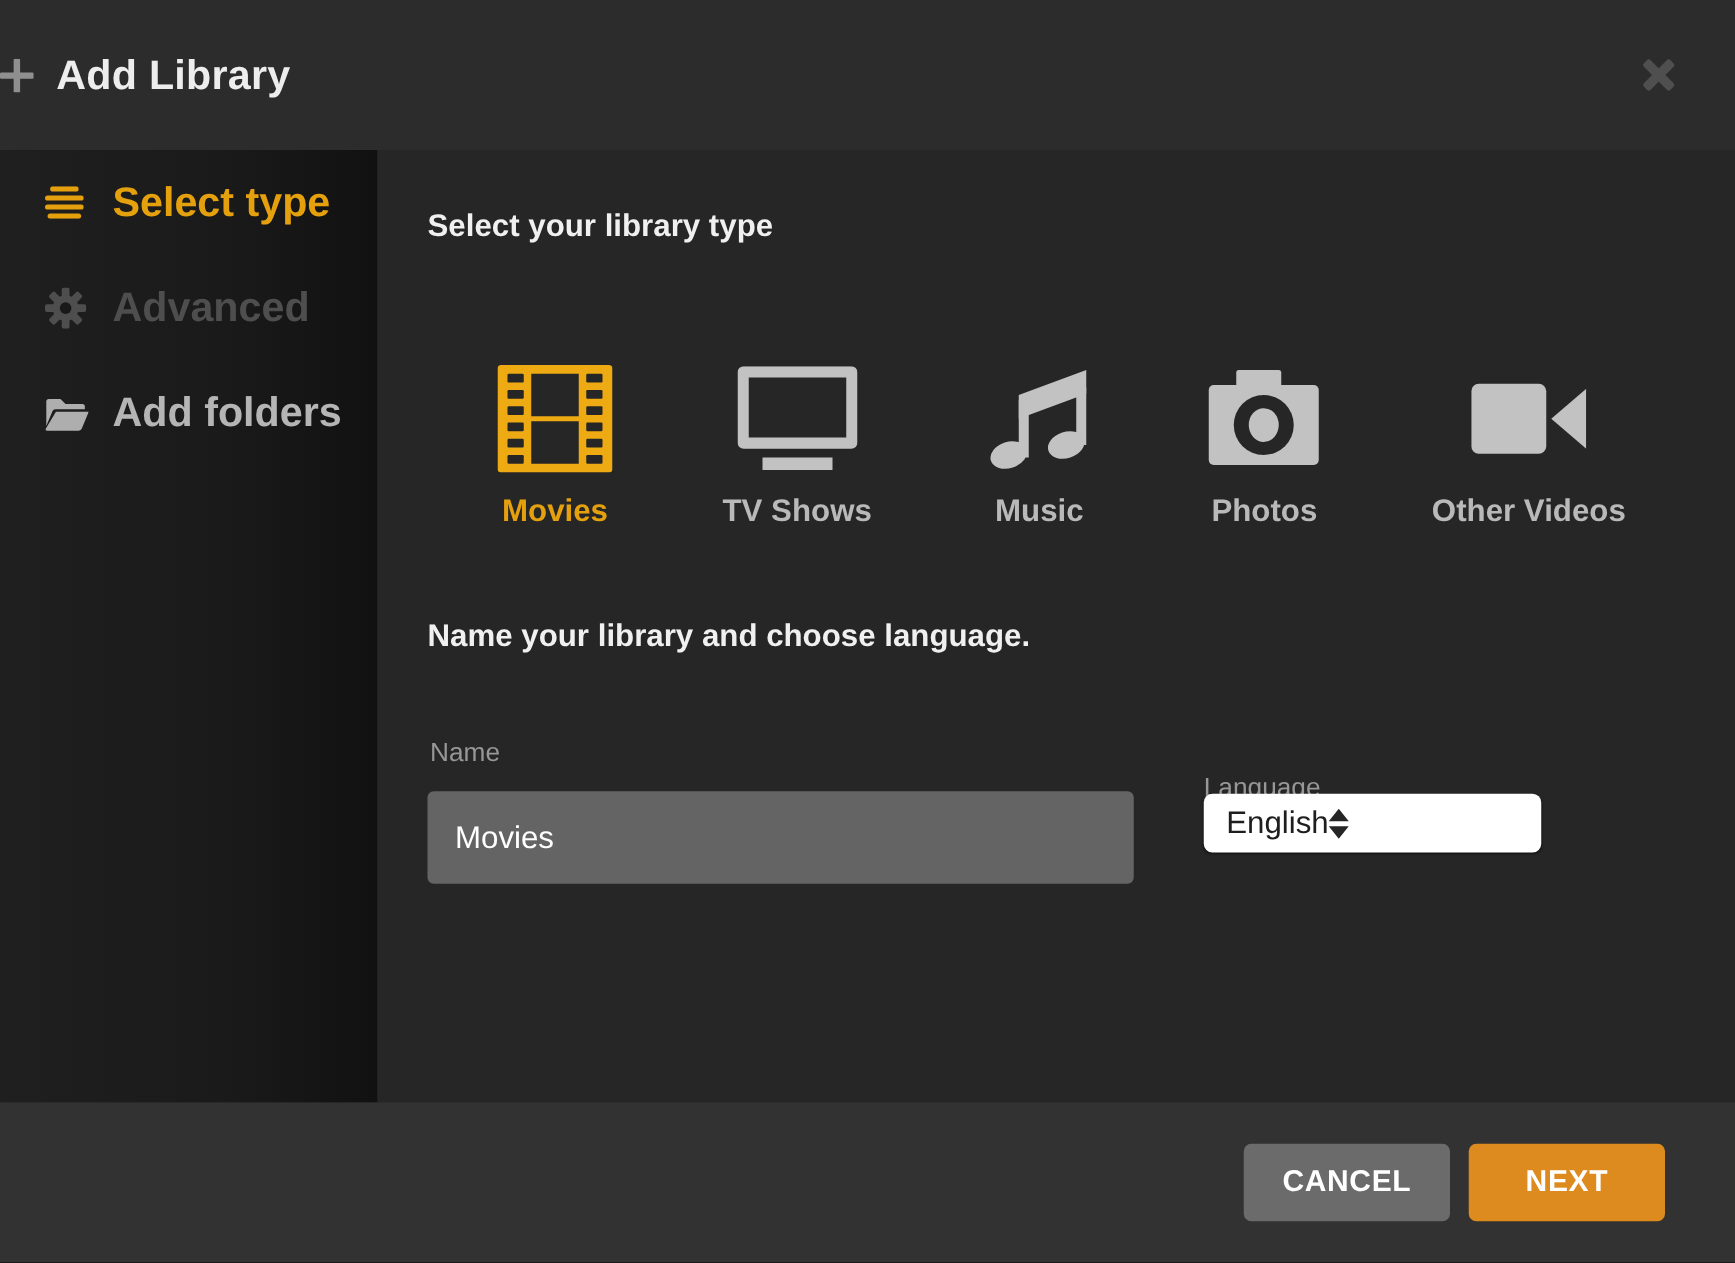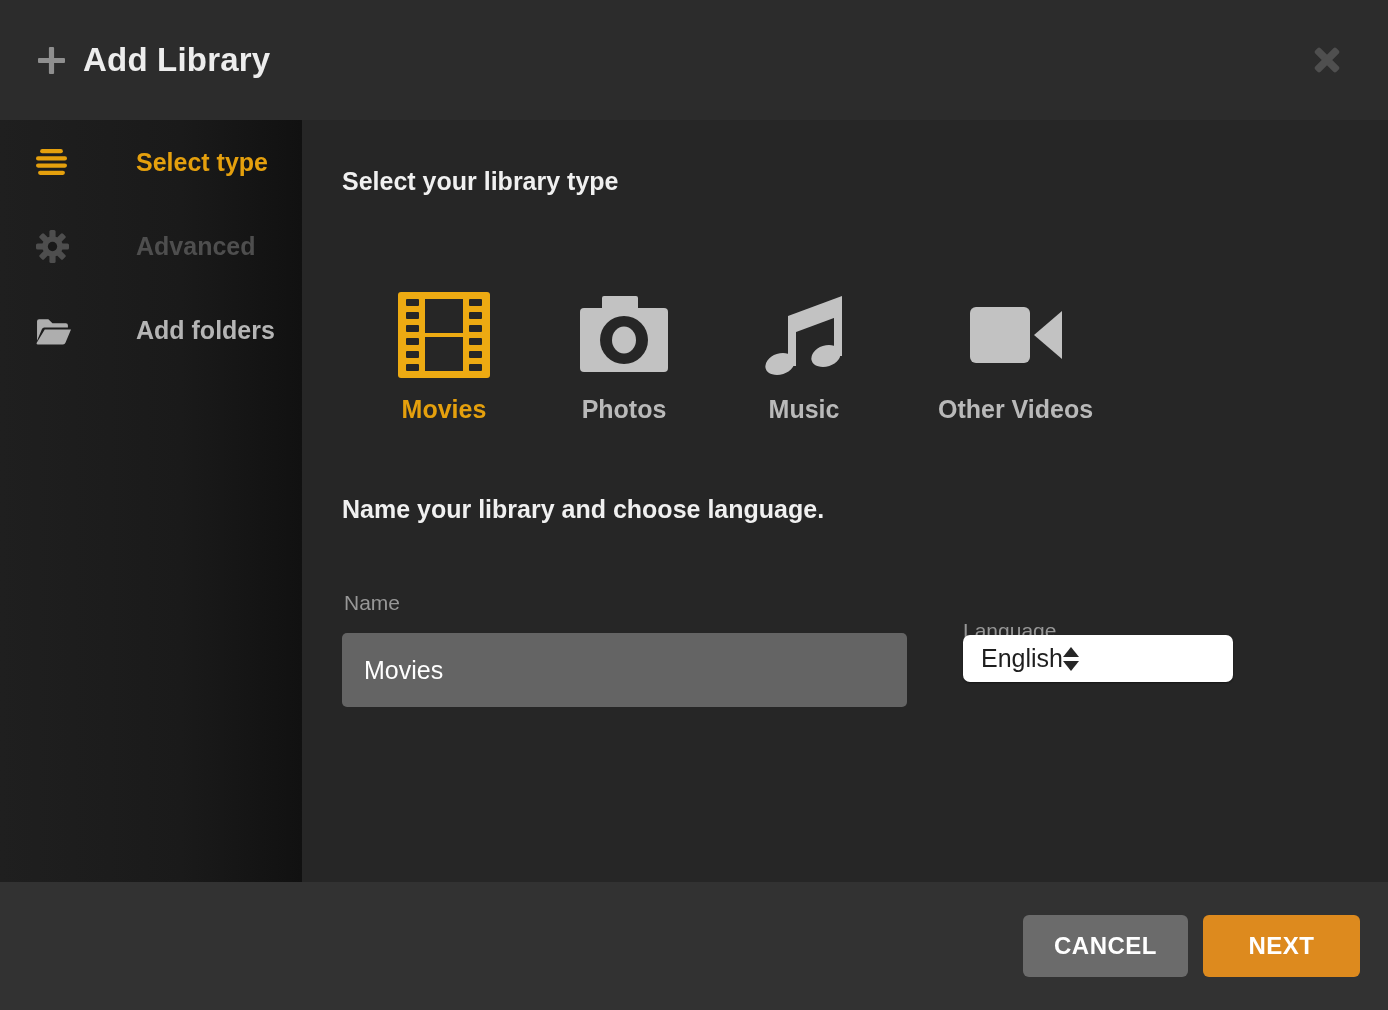--- a/index.html
+++ b/index.html
@@ -6,37 +6,37 @@
   * { margin:0; padding:0; box-sizing:border-box; }
   html,body { background:#111; }
   .app {
     position:relative; width:1388px; height:1010px; overflow:hidden;
     background:#262626; font-family:"Liberation Sans", sans-serif;
     -webkit-font-smoothing:antialiased;
   }
   
   .hdr {
     height:120px; background:#2c2c2c; display:flex; align-items:center;
-    padding-left:38px; position:relative;
+    position:relative;
   }
   .hdr .plus { display:flex; align-items:center; }
   .hdr h1 { font-size:33px; font-weight:700; color:#ededed; margin-left:18px; letter-spacing:.2px; }
   .close-btn {
     position:absolute; right:42px; top:50%; transform:translateY(-50%);
     background:none; border:none; cursor:pointer; padding:4px; line-height:0;
   }
   
   .bdy { display:flex; height:762px; }
   .sidebar {
     width:302px; flex:0 0 302px;
     background:linear-gradient(90deg,#1f1f1f 0%,#1a1a1a 60%,#111111 100%);
   }
   .side-item {
     height:84px; display:flex; align-items:center; padding-left:36px;
-    font-size:25px; font-weight:700; cursor:pointer;gap:46px;
+    font-size:33px; font-weight:700; cursor:pointer;
   }
   .side-item .sicon { width:36px; display:flex; justify-content:flex-start; margin-right:18px; }
   .side-item.active   { color:#e5a00d; }
   .side-item.default  { color:#b5b5b5; }
   .side-item.disabled { color:#4e4e4e; cursor:default; }
   
   .content { position:relative; flex:1; background:#262626; }
   h2.heading { font-size:25px; font-weight:700; color:#f0f0f0; line-height:30px; }
   .h-type2 { position:absolute; left:40px; top:374px; }
   .h-type1 { position:absolute; left:40px; top:46px; }
@@ -60,21 +60,21 @@
     display:flex; align-items:center; 
     padding:0 13px 0 18px; cursor:pointer;
   }
   .select .val { font-size:25px; color:#1e1e1e; }
   .stepper { display:flex; flex-direction:column; align-items:center; gap:4px; }
   .stepper .up   { width:0; height:0; border-left:8px solid transparent; border-right:8px solid transparent; border-bottom:10px solid #262626; }
   .stepper .down { width:0; height:0; border-left:8px solid transparent; border-right:8px solid transparent; border-top:10px solid #262626; }
   
   .ftr {
     position:absolute; left:0; bottom:0; width:100%; height:128px; background:#323232;
-    display:flex; align-items:center; justify-content:flex-end; gap:15px; padding-right:28px;
+    display:flex; align-items:center; justify-content:flex-end; gap:15px; padding-right:56px;
   }
   .btn {
     height:62px; border:none; border-radius:6px; color:#ffffff;
     font-size:24px; font-weight:700; font-family:"Liberation Sans", sans-serif;
     letter-spacing:.5px; cursor:pointer;
   }
   .btn.cancel { width:165px; background:#6b6b6b; }
   .btn.next   { width:157px; background:#dd8a1e; }
 </style>
 </head>
@@ -169,52 +169,64 @@
                 <rect x="71" y="59" width="13" height="7" rx="1"></rect>
                   <rect x="71" y="72" width="13" height="7" rx="1"></rect>
                 <rect x="27" y="7" width="38" height="34"></rect>
                 <rect x="27" y="45" width="38" height="34"></rect>
               </g>
             </svg>
           </span>
           <span class="tlabel">Movies</span>
         </div>
 
+        <div class="type">
+          <span class="ticon">
+            <svg width="96" height="84" viewBox="0 0 96 84">
+                <g fill="#c2c2c2">
+              <path d="M5 0 h86 a5 5 0 0 1 5 5 v56 a5 5 0 0 1 -5 5 h-86 a5 5 0 0 1 -5 -5 v-56 a5 5 0 0 1 5 -5 Z"></path>
+              <rect x="20" y="73" width="56" height="10"></rect>
+            </g>
+            <rect x="9" y="9" width="78" height="48" fill="#262626"></rect>
+            </svg>
+          </span>
+          <span class="tlabel">TV Shows</span>
+        </div>
+
+        <div class="type">
+          <span class="ticon">
+            <svg width="92" height="86" viewBox="0 0 92 86">
+                <g fill="#c2c2c2">
+              <polygon points="30,24 84,4 84,23 30,43"></polygon>
+              <rect x="30" y="28" width="8" height="46"></rect>
+              <rect x="76" y="18" width="8" height="46"></rect>
+              <ellipse cx="22" cy="72" rx="15" ry="10.5" transform="rotate(-18 22 72)"></ellipse>
+              <ellipse cx="68" cy="64" rx="15" ry="10.5" transform="rotate(-18 68 64)"></ellipse>
+            </g>
+              </svg>
+          </span>
+          <span class="tlabel">Music</span>
+        </div>
 
         <div class="type">
           <span class="ticon">
             <svg width="92" height="78" viewBox="0 0 92 78">
               <g fill="#c2c2c2">
                 <rect x="24" y="0" width="36" height="18" rx="2"></rect>
                 <rect x="2" y="12" width="88" height="64" rx="4"></rect>
               </g>
               <circle cx="46" cy="44" r="24" fill="#262626"></circle>
               <ellipse cx="46" cy="44" rx="12" ry="13.5" fill="#c2c2c2"></ellipse>
             </svg>
           </span>
           <span class="tlabel">Photos</span>
         </div>
 
         <div class="type">
           <span class="ticon">
-            <svg width="92" height="86" viewBox="0 0 92 86">
-                <g fill="#c2c2c2">
-              <polygon points="30,24 84,4 84,23 30,43"></polygon>
-              <rect x="30" y="28" width="8" height="46"></rect>
-              <rect x="76" y="18" width="8" height="46"></rect>
-              <ellipse cx="22" cy="72" rx="15" ry="10.5" transform="rotate(-18 22 72)"></ellipse>
-              <ellipse cx="68" cy="64" rx="15" ry="10.5" transform="rotate(-18 68 64)"></ellipse>
-            </g>
-              </svg>
-          </span>
-          <span class="tlabel">Music</span>
-        </div>
-
-        <div class="type">
-          <span class="ticon">
             <svg width="92" height="62" viewBox="0 0 92 62">
                 <g fill="#c2c2c2">
               <rect x="0" y="3" width="60" height="56" rx="6"></rect>
               <polygon points="64,31 92,7 92,55"></polygon>
             </g>
               </svg>
           </span>
           <span class="tlabel">Other Videos</span>
         </div>
 

